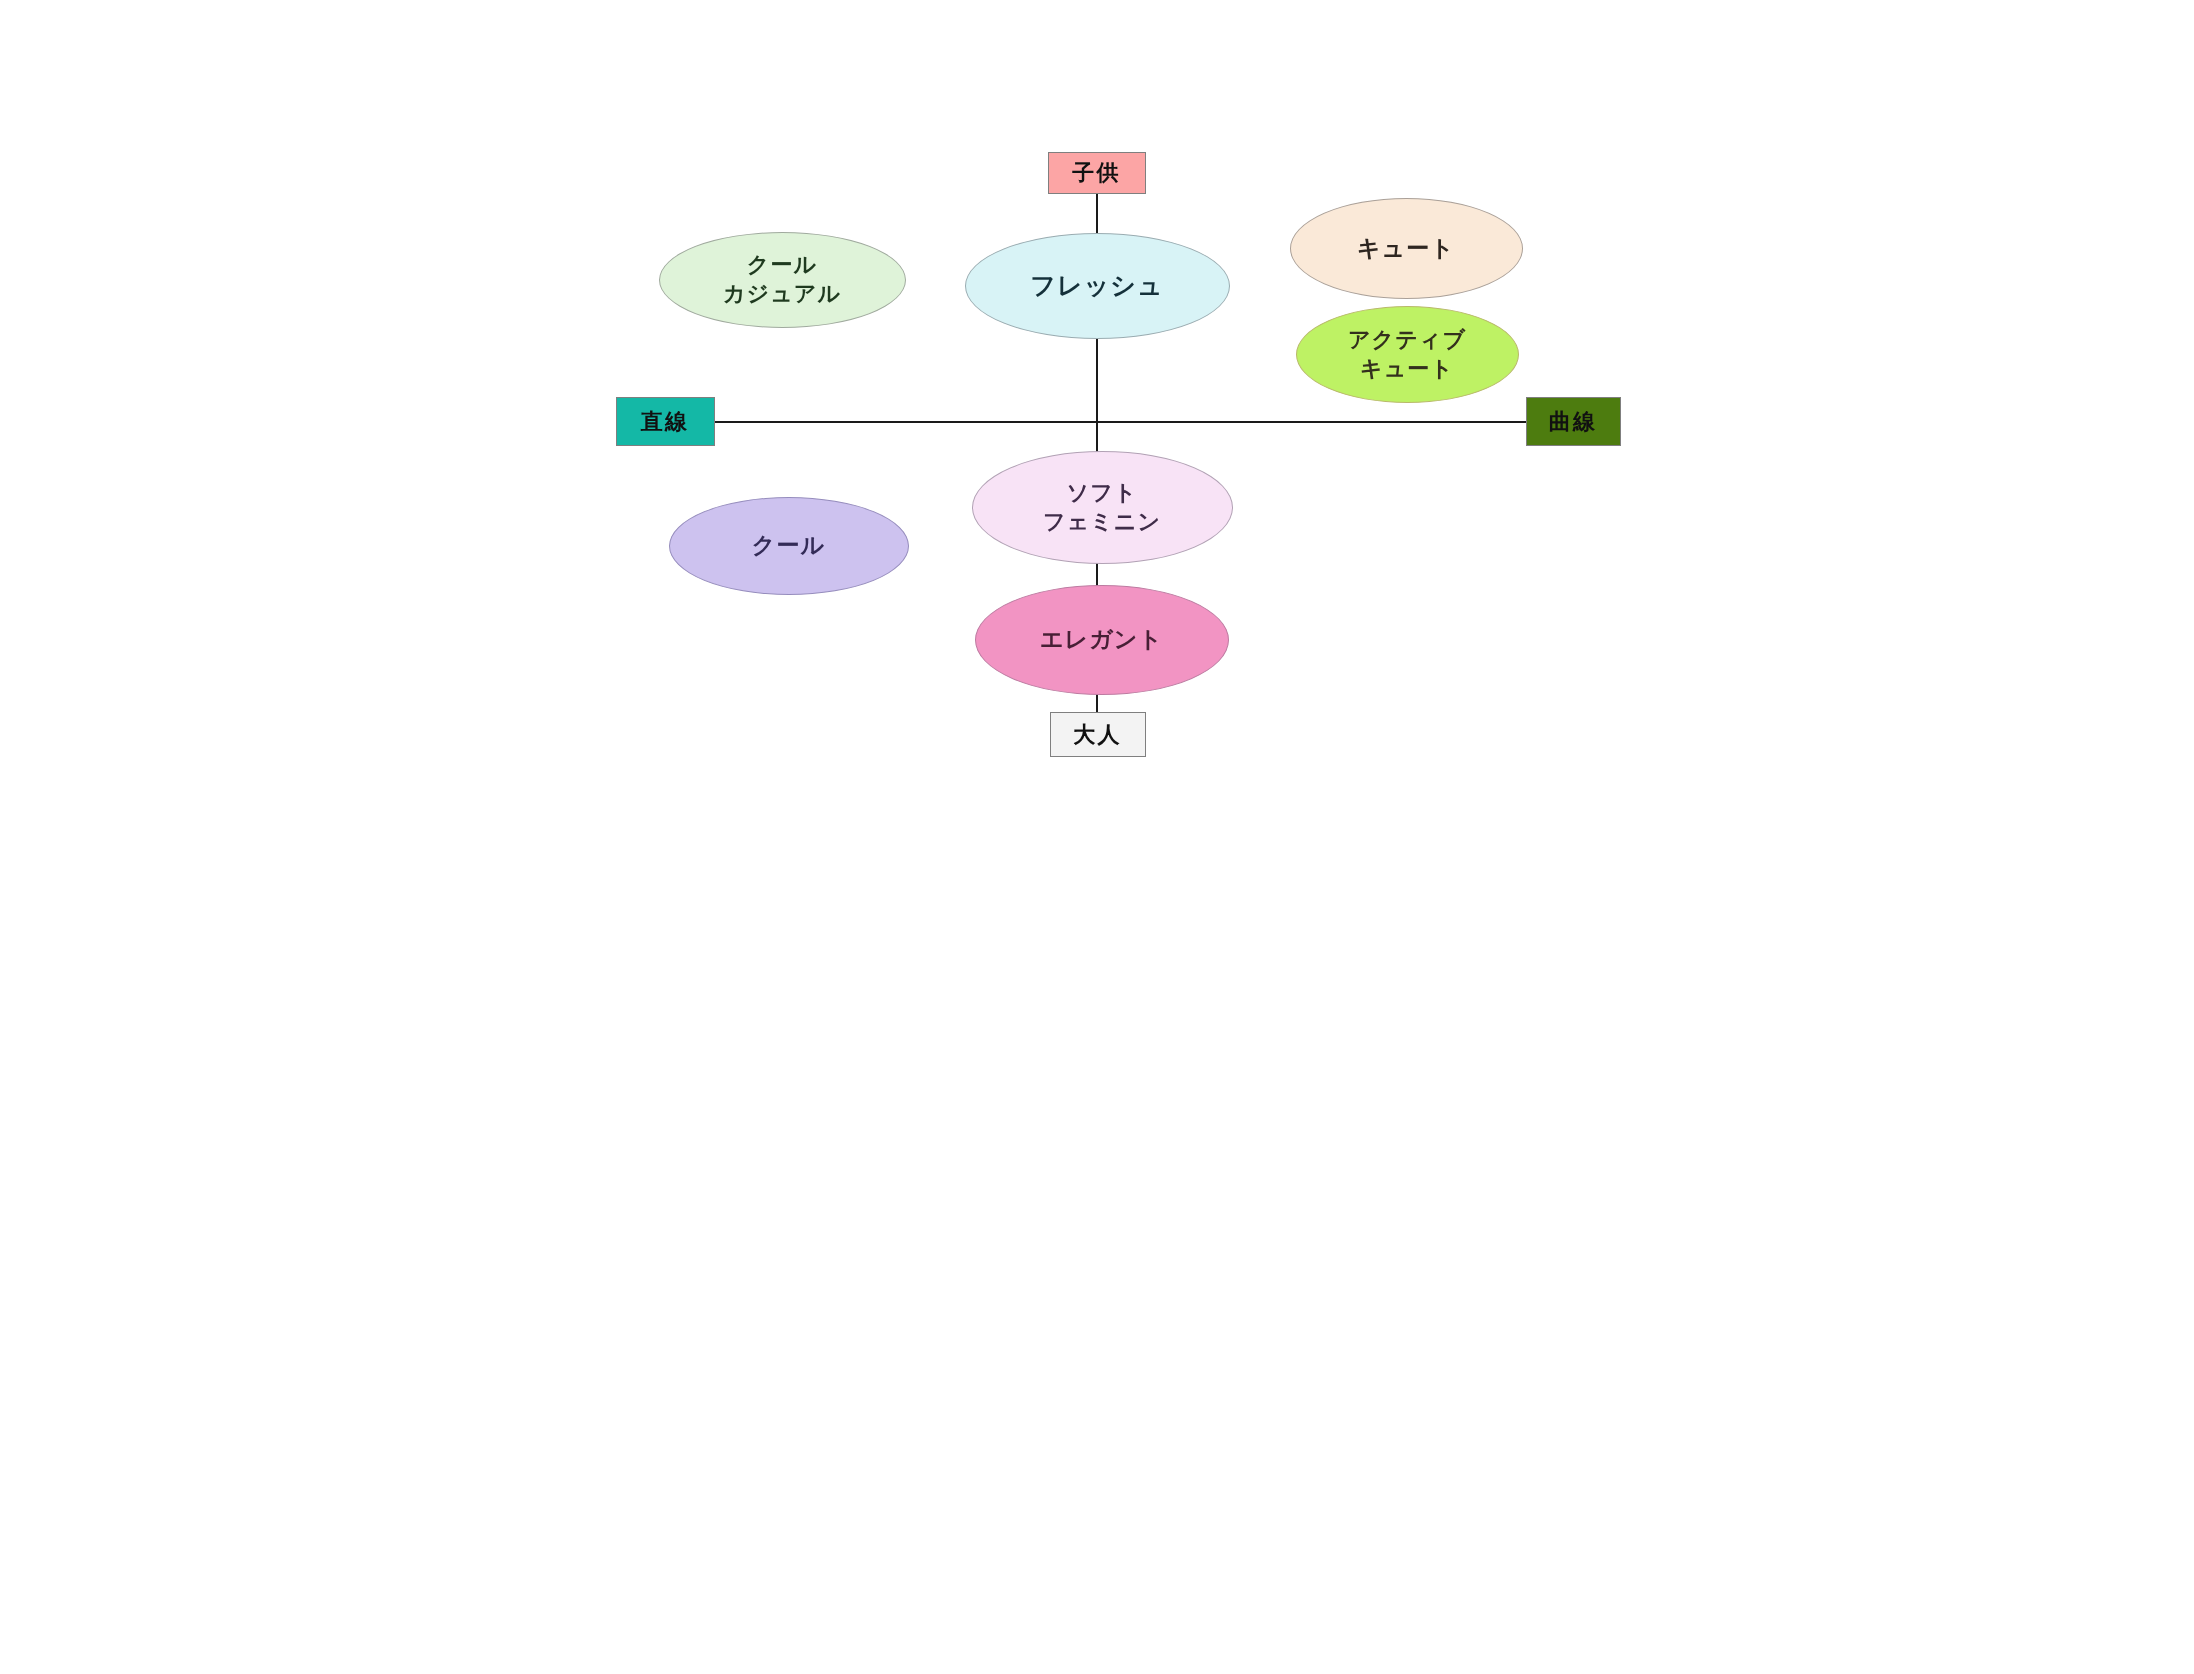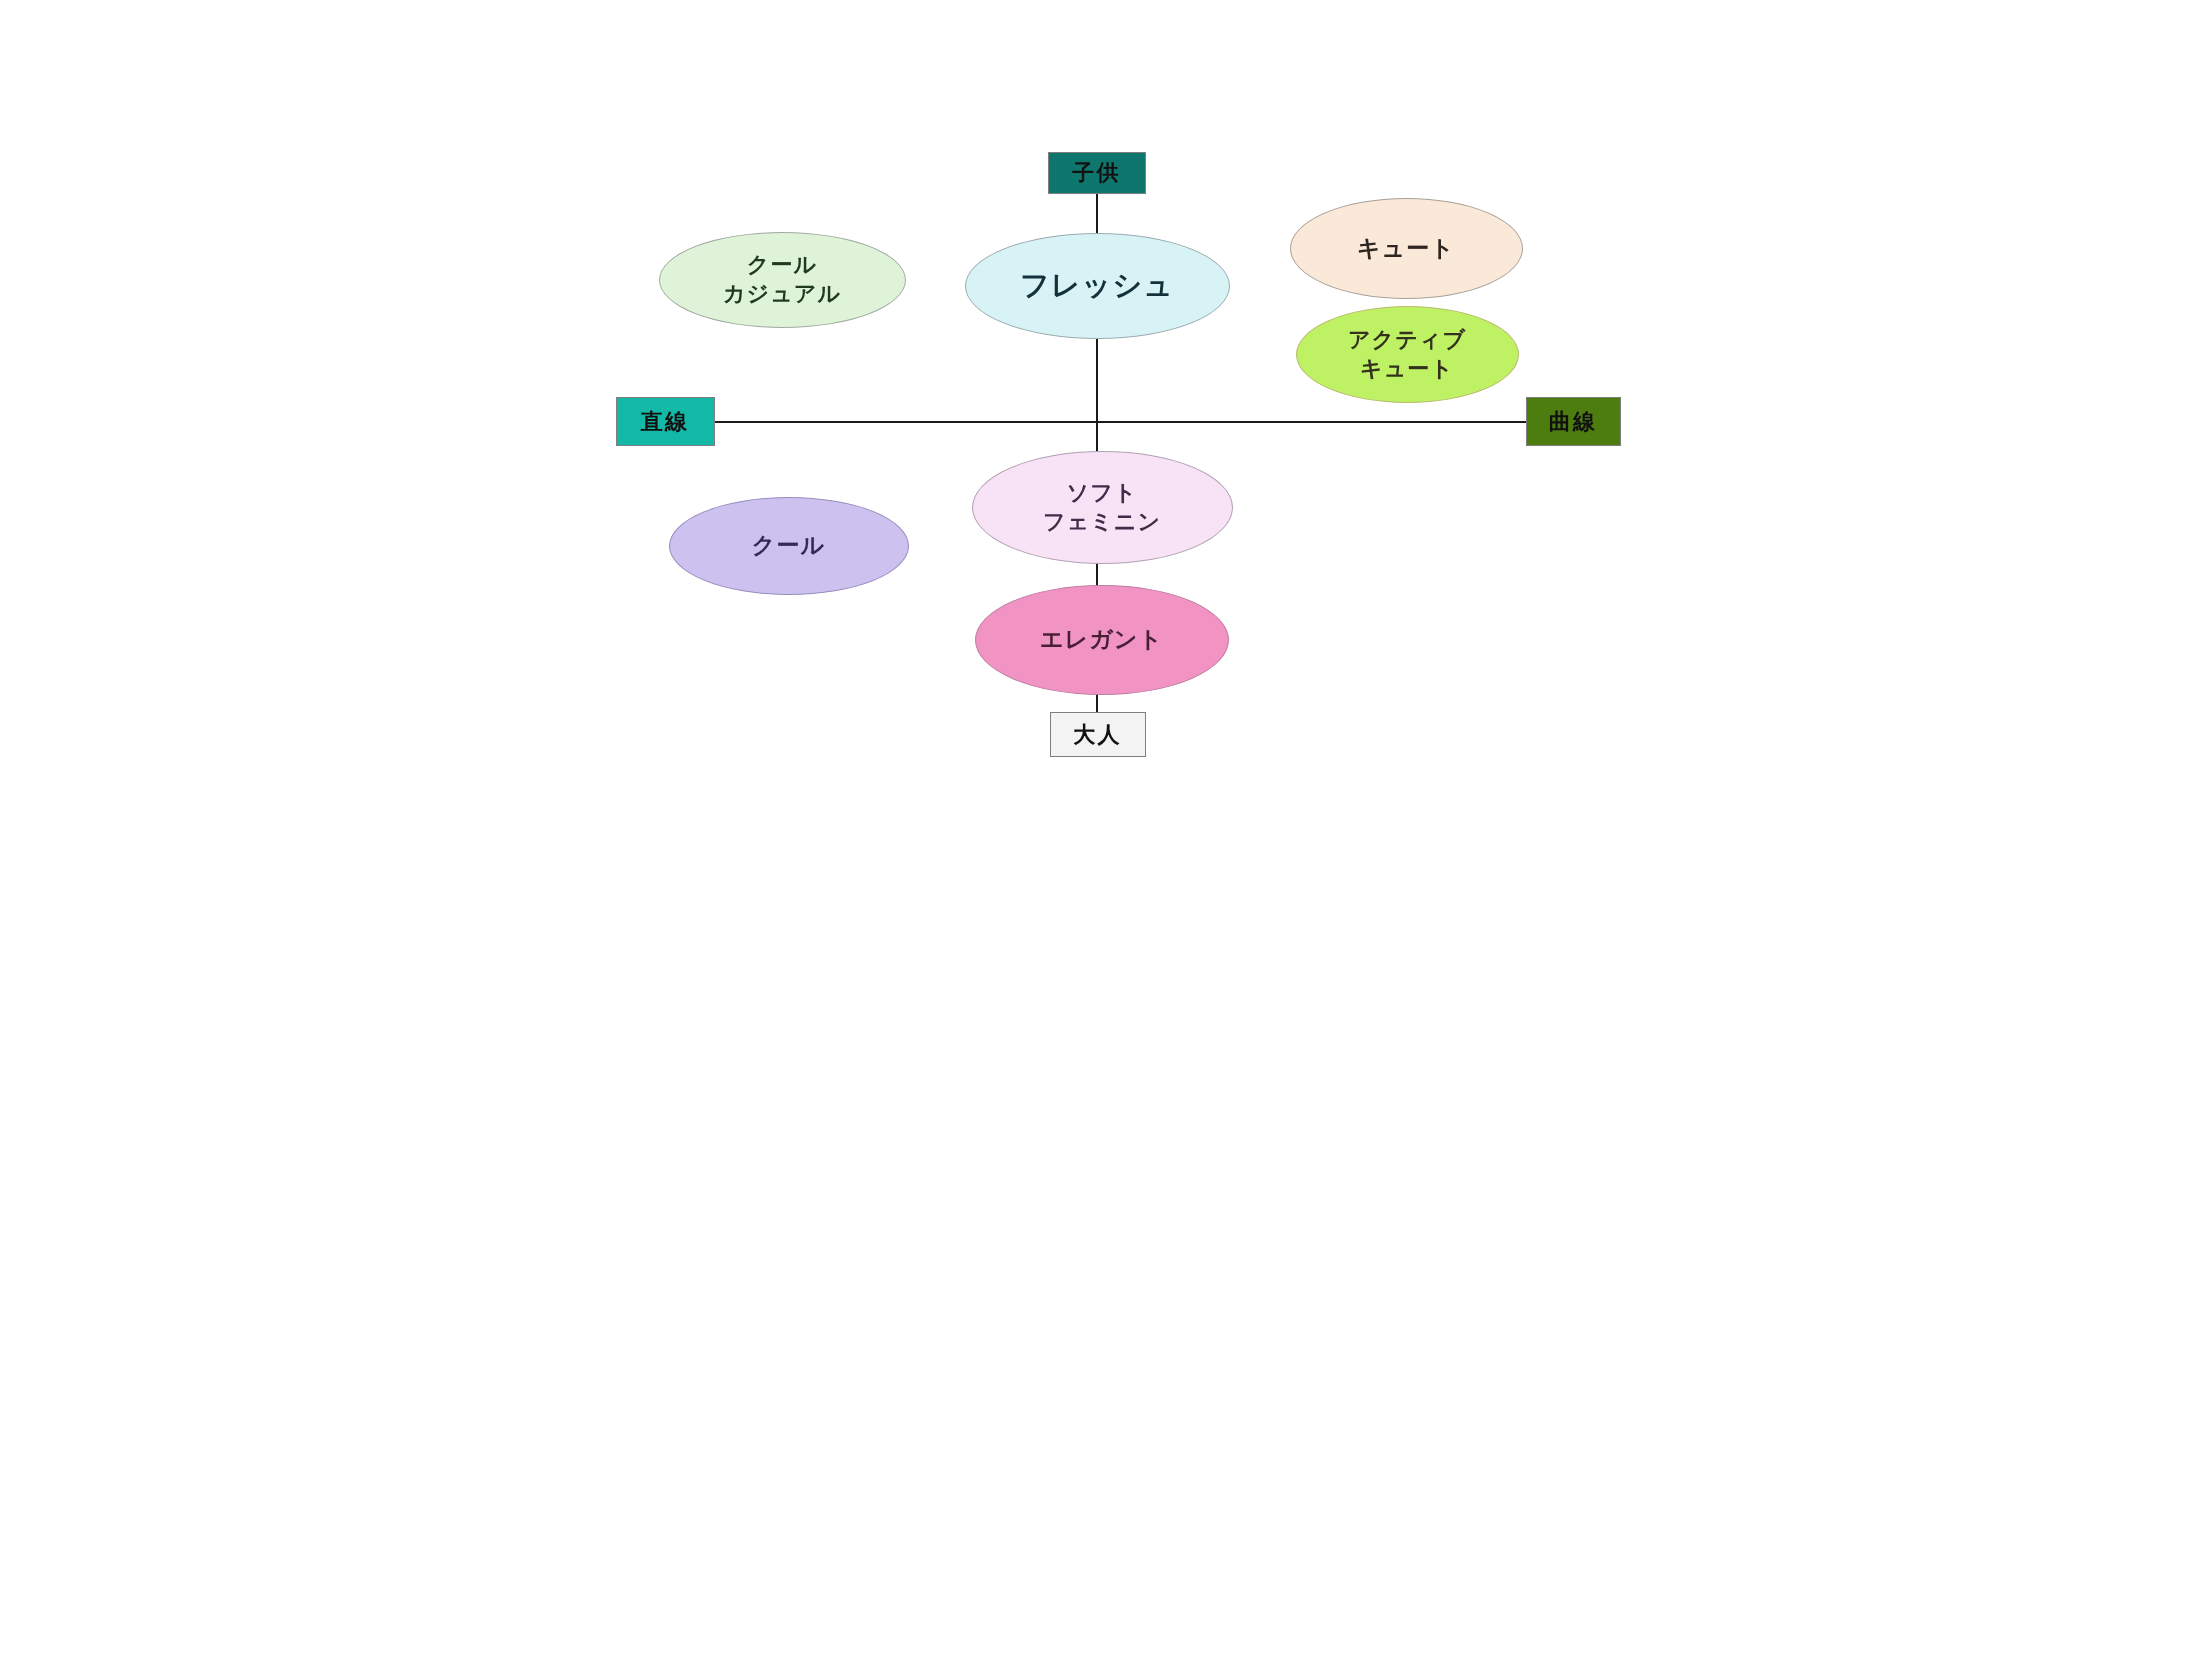--- a/index.html
+++ b/index.html
@@ -73,21 +73,21 @@
   }
   .e-label {
     font-weight: bold;
     font-size: 22px;
     line-height: 1.3;
     white-space: pre-line;
     letter-spacing: 1.1px;
   }
   .e-cool-casual  { left: 110px;  top: 232px;  width: 247px; height: 96px; }
   .e-fresh        { left: 416px;  top: 233px;  width: 265px; height: 106px; }
-  .e-fresh .e-label { font-size: 29px; font-family: Liberation Serif, serif; }
+  .e-fresh .e-label { font-size: 25px; font-family: Liberation Serif, serif; }
   .e-cute         { left: 741px; top: 198px;  width: 233px; height: 101px; }
   .e-cute .e-label { font-size: 23px; }
   .e-active-cute  { left: 747px; top: 306px;  width: 223px; height: 97px; }
   .e-soft-elegant { left: 423px;  top: 451px;  width: 261px; height: 113px; }
   .e-cool         { left: 120px;  top: 497px;  width: 240px; height: 98px; }
   .e-cool .e-label { font-size: 23px; }
   .e-feminine     { left: 768px; top: 497px;  width: 233px; height: 98px; }
   .e-feminine .e-label { font-size: 23px; }
   .e-elegant      { left: 426px;  top: 585px; width: 254px; height: 110px; }
   .e-elegant .e-label { font-size: 23px; }
@@ -95,21 +95,21 @@
 </head>
 <body>
 
 <div class="stage">
 
 
   <div class="axis-line vertical" style="background-color: rgb(26, 26, 26);"></div>
 
   <div class="axis-line horizontal" style="background-color: rgb(26, 26, 26);"></div>
 
-  <div class="axis-box top" style="background-color: #0f766e; border-color: rgb(127, 127, 127);">子供</div>
+  <div class="axis-box top" style="background-color: #fca5a5; border-color: rgb(127, 127, 127);">子供</div>
 
   <div class="axis-box bottom" style="background-color: rgb(243, 243, 243); border-color: rgb(127, 127, 127);">大人</div>
 
   <div class="axis-box left" style="background-color: #14b8a6; border-color: rgb(127, 127, 127);">直線</div>
 
   <div class="axis-box right" style="background-color: #4d7c0f; border-color: rgb(127, 127, 127);">曲線</div>
 
   <div class="ellipse e-cool-casual" style="background-color: rgb(223, 243, 217); border-color: rgb(160, 170, 158); color: rgb(31, 58, 31);">
     <span class="e-label">クール
 カジュアル</span>

